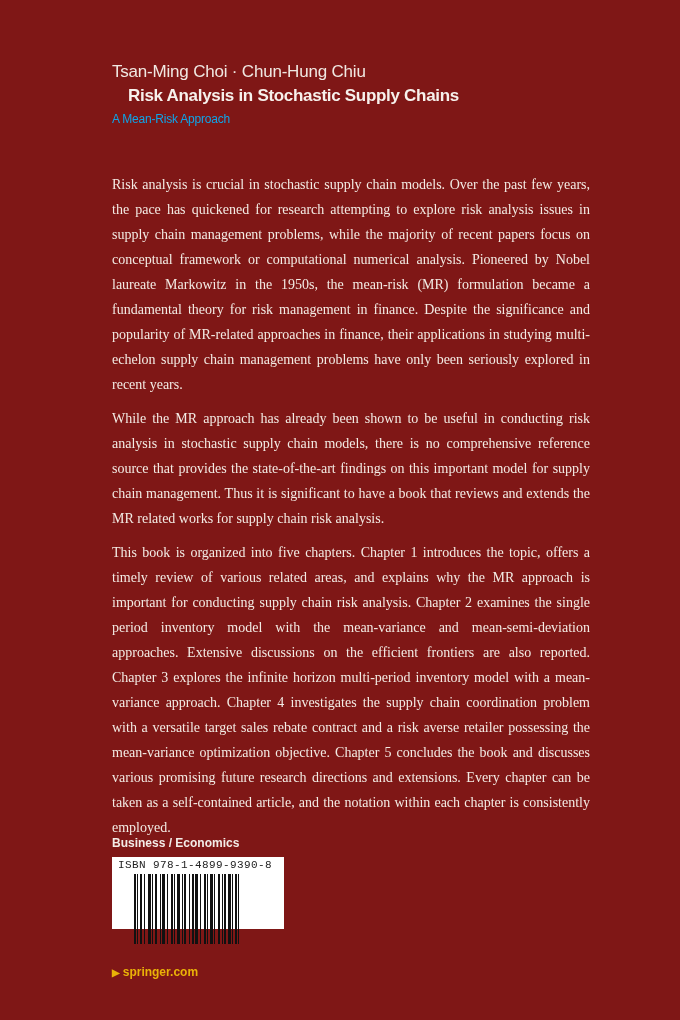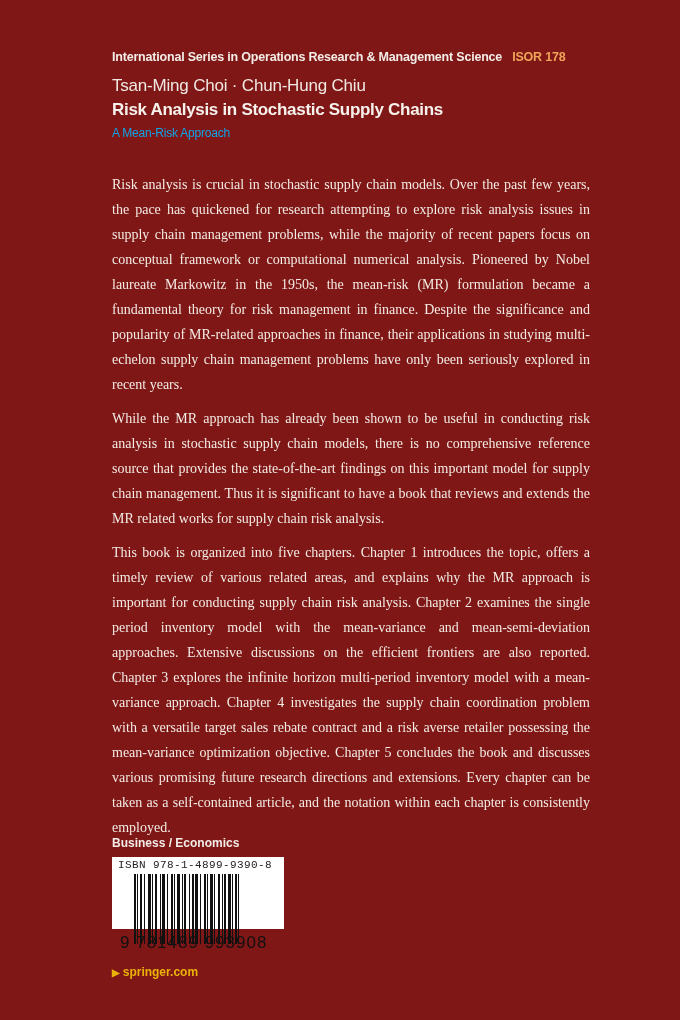--- a/index.html
+++ b/index.html
@@ -1,40 +1,37 @@
 <!DOCTYPE html>
 <html><head>
 <meta charset="utf-8">
 <style>
   html, body { margin:0; padding:0; }
   body { width:680px; height:1020px; background:#7f1716; position:relative; overflow:hidden; color:#f4ece6; }
   .header { position:absolute; left:112px; top:50px; width:520px; font-family:"Liberation Sans", sans-serif; }
   .series { font-size:12.5px; font-weight:bold; color:#f3ede8; letter-spacing:-0.2px; white-space:nowrap; }
   .series .isor { color:#f0a45a; margin-left:10px; }
   .authors { font-size:17px; margin-top:12px; color:#f0e8e2; letter-spacing:-0.2px; }
-  .title { font-size:17px; font-weight:bold; margin-top:4px; color:#f7f1ec; letter-spacing:-0.3px; }
+  .title { font-size:17px; font-weight:bold; margin-top:4px; color:#f7f1ec; letter-spacing:-0.3px;margin-left:16px; }
   .subtitle { font-size:12px; margin-top:6px; color:#0ea5e9; letter-spacing:-0.2px; }
   .body { position:absolute; left:112px; top:172px; width:478px; font-family:"Liberation Serif", serif; font-size:14px; line-height:25px; color:#f3ebe4; text-align:justify; }
   .body p { margin:0 0 9px 0; }
   .category { position:absolute; left:112px; top:836px; font-family:"Liberation Sans", sans-serif; font-size:12px; font-weight:bold; color:#f3ede8; }
   .barcode-box { position:absolute; left:112px; top:857px; width:172px; height:72px; background:#fff; }
   .isbn { font-family:"Liberation Mono", monospace; font-size:11px; color:#222; position:absolute; left:6px; top:2px; letter-spacing:0.4px; }
   .bars { position:absolute; left:22px; top:17px; width:140px; height:70px; display:flex; }
   .bars span { display:block; height:100%; background:#111; }
   .bcnum { position:absolute; left:8px; top:76px; font-family:"Liberation Sans", sans-serif; font-size:17px; color:#111; background:transparent; letter-spacing:1px; }
   .springer { position:absolute; left:112px; top:965px; font-family:"Liberation Sans", sans-serif; font-size:12px; font-weight:bold; color:#eab308; }
   .springer .arrow { font-size:10px; margin-right:3px; }
 </style>
 </head>
 <body>
 
 <div class="header">
-  <div class="series">
-    <span>International Series in Operations Research &amp; Management Science</span><span class="isor">ISOR 178</span>
-  </div>
   <div class="authors">Tsan-Ming Choi · Chun-Hung Chiu</div>
   <div class="title">Risk Analysis in Stochastic Supply Chains</div>
   <div class="subtitle">A Mean-Risk Approach</div>
 </div>
 
 <div class="body">
   <p>Risk analysis is crucial in stochastic supply chain models. Over the past few years, the pace has quickened for research attempting to explore risk analysis issues in supply chain management problems, while the majority of recent papers focus on conceptual framework or computational numerical analysis. Pioneered by Nobel laureate Markowitz in the 1950s, the mean-risk (MR) formulation became a fundamental theory for risk management in finance. Despite the significance and popularity of MR-related approaches in finance, their applications in studying multi-echelon supply chain management problems have only been seriously explored in recent years.</p>
   <p>While the MR approach has already been shown to be useful in conducting risk analysis in stochastic supply chain models, there is no comprehensive reference source that provides the state-of-the-art findings on this important model for supply chain management. Thus it is significant to have a book that reviews and extends the MR related works for supply chain risk analysis.</p>
   <p>This book is organized into five chapters. Chapter 1 introduces the topic, offers a timely review of various related areas, and explains why the MR approach is important for conducting supply chain risk analysis. Chapter 2 examines the single period inventory model with the mean-variance and mean-semi-deviation approaches. Extensive discussions on the efficient frontiers are also reported. Chapter 3 explores the infinite horizon multi-period inventory model with a mean-variance approach. Chapter 4 investigates the supply chain coordination problem with a versatile target sales rebate contract and a risk averse retailer possessing the mean-variance optimization objective. Chapter 5 concludes the book and discusses various promising future research directions and extensions. Every chapter can be taken as a self-contained article, and the notation within each chapter is consistently employed.</p>
 </div>
@@ -68,18 +65,17 @@
       <span style="width:3px;margin-right:1px"></span>
       <span style="width:1px;margin-right:3px"></span>
       <span style="width:2px;margin-right:2px"></span>
       <span style="width:1px;margin-right:1px"></span>
       <span style="width:2px;margin-right:2px"></span>
       <span style="width:3px;margin-right:1px"></span>
       <span style="width:1px;margin-right:2px"></span>
       <span style="width:2px;margin-right:1px"></span>
       <span style="width:1px;margin-right:0"></span>
   </div>
-  <div class="bcnum">9 781489 993908</div>
 </div>
 
 <div class="springer">
   <span class="arrow">▶</span><span>springer.com</span>
 </div>
 
 </body></html>

